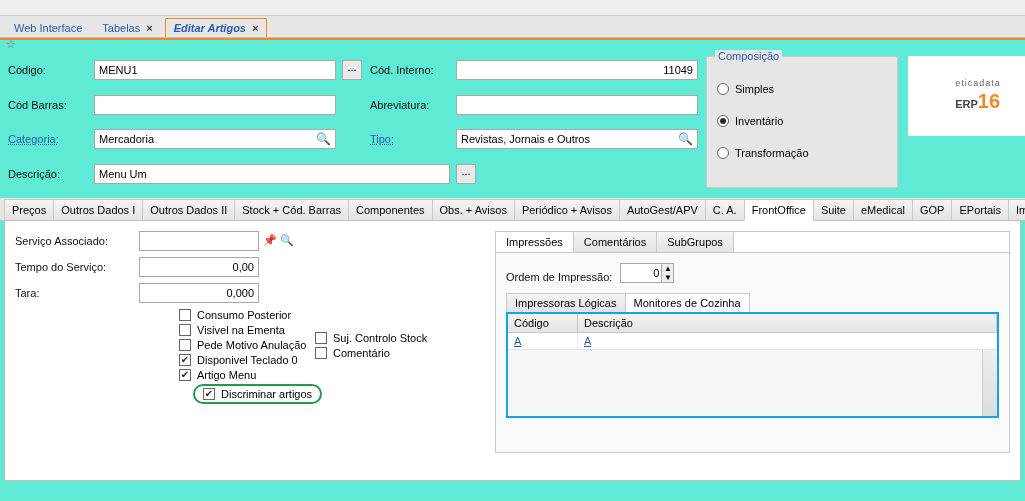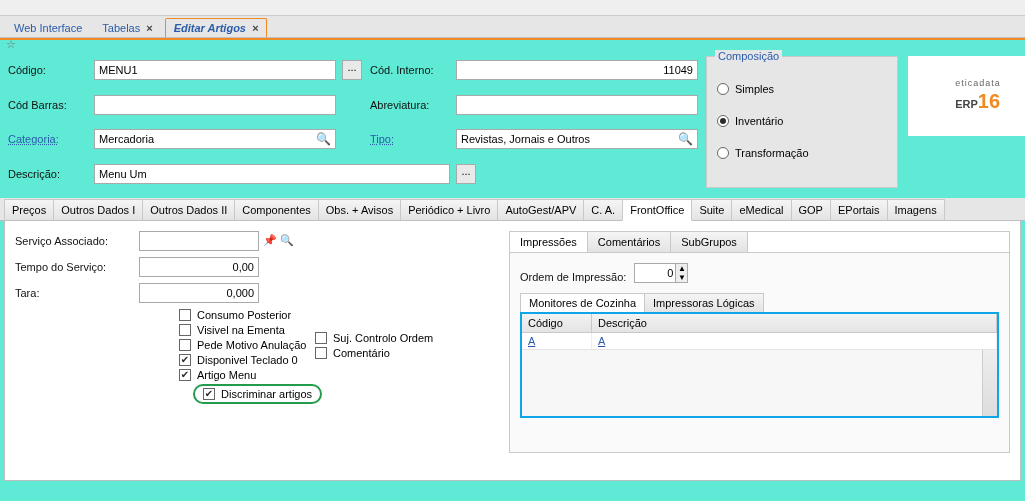--- a/index.html
+++ b/index.html
@@ -43,21 +43,21 @@
 .logo-txt .t1{ font-size:9px; color:#666; letter-spacing:1px; }
 .logo-txt .t2{ font-size:22px; font-weight:bold; color:#444;}
 .logo-txt .t2 em{ font-style:normal; color:#f08a24; font-size:20px; }
 
 
 .main-tabs { display:flex; align-items:flex-end; padding:0 4px; margin-top:4px; border-bottom:1px solid #bfbfbf; background:#e6e6e6; }
 .main-tab { padding:4px 7px; border:1px solid #c9c9c9; border-bottom:none; background:linear-gradient(#f5f5f5,#e3e3e3); margin-right:-1px; cursor:pointer; white-space:nowrap; font-size:11px;}
 .main-tab.active { background:#fff; border-bottom:1px solid #fff; position:relative; top:1px; }
 
 
-.panel { background:#fff; border:1px solid #bfbfbf; border-top:none; margin:0 4px; height:260px; padding:10px 10px; display:flex; gap:14px; }
+.panel { background:#fff; border:1px solid #bfbfbf; border-top:none; margin:0 4px; height:260px; padding:10px 10px; display:flex; }
 .panel-left { width:480px; }
 .panel-right { flex:1; }
 
 .frow { display:grid; grid-template-columns:120px 120px 26px; gap:4px; align-items:center; margin-bottom:6px; }
 .frow .chk-area { display:flex; gap:4px; }
 .chk-icon { width:14px; height:14px; text-align:center; color:#666; cursor:pointer; }
 
 .chk-col { margin-left:128px; margin-top:6px;padding-left:36px; }
 .chk-line{ display:flex; align-items:center; gap:6px; margin:3px 0; }
 .chk-col2 { position:absolute; left:300px; }
@@ -168,23 +168,24 @@
          <div class="t2"><span>ERP</span><em>16</em></div>
        </div>
      </div>
    </div>
  </div>
 
  <div class="main-tabs" id="mainTabs">
    <div class="main-tab">Preços</div>
       <div class="main-tab">Outros Dados I</div>
       <div class="main-tab">Outros Dados II</div>
+      <div class="main-tab">Stock + Cód. Barras</div>
       <div class="main-tab">Componentes</div>
       <div class="main-tab">Obs. + Avisos</div>
-      <div class="main-tab">Periódico + Livro</div>
+      <div class="main-tab">Periódico + Avisos</div>
       <div class="main-tab">AutoGest/APV</div>
       <div class="main-tab">C. A.</div>
       <div class="main-tab active">FrontOffice</div>
       <div class="main-tab">Suite</div>
       <div class="main-tab">eMedical</div>
       <div class="main-tab">GOP</div>
       <div class="main-tab">EPortais</div>
       <div class="main-tab">Imagens</div>
  </div>
 
@@ -231,21 +232,21 @@
        <div class="chk-line">
          <span class="highlight">
               <span class="chk">✔</span>
               <span>Discriminar artigos</span>
             </span>
        </div>
      </div>
      <div class="chk-col2" style="top:98px;">
        <div class="chk-line">
             <span class="chk"></span>
-            <span>Suj. Controlo Ordem</span>
+            <span>Suj. Controlo Stock</span>
           </div>
        <div class="chk-line">
             <span class="chk"></span>
             <span>Comentário</span>
           </div>
      </div>
    </div>
 
    <div class="panel-right">
      <div class="sub-tabs">
@@ -258,22 +259,22 @@
          <span class="lbl">Ordem de Impressão:</span>
          <div class="spin">
            <input value="0" style="">
            <div class="ud">
                 <span>▲</span>
                 <span>▼</span>
               </div>
          </div>
        </div>
        <div class="inner-tabs">
+         <div class="inner-tab">Impressoras Lógicas</div>
          <div class="inner-tab active">Monitores de Cozinha</div>
-         <div class="inner-tab">Impressoras Lógicas</div>
        </div>
        <div class="grid">
          <div class="grid-h">
            <div class="col-codigo">Código</div>
            <div class="col-desc">Descrição</div>
          </div>
          <div class="grid-r">
            <div class="col-codigo">A</div>
            <div class="col-desc">A</div>
          </div>

